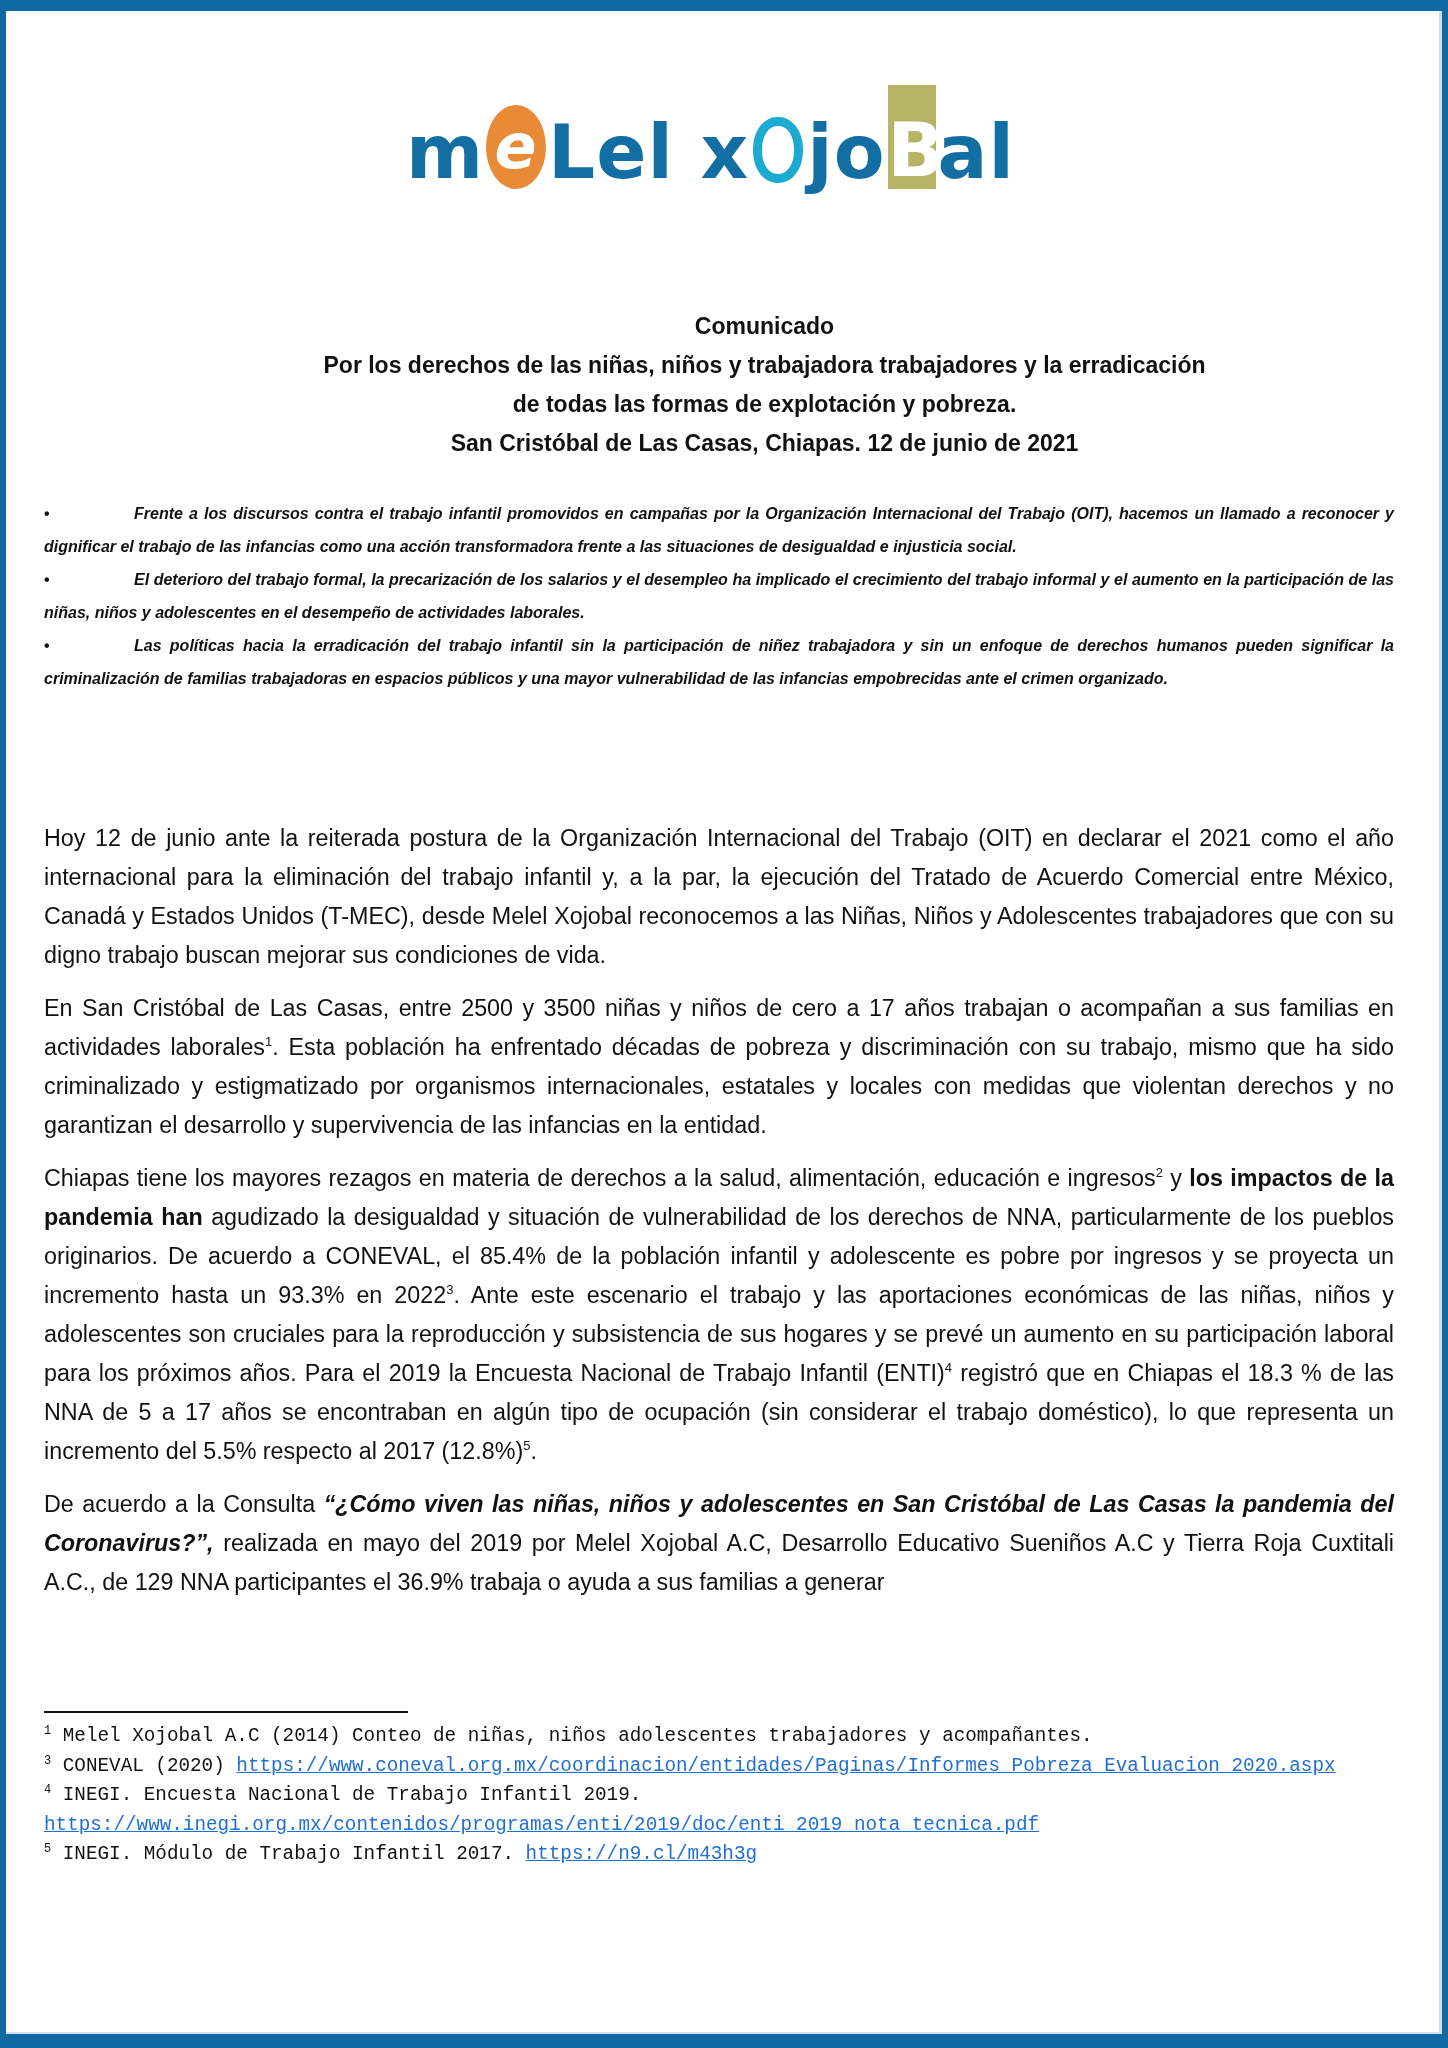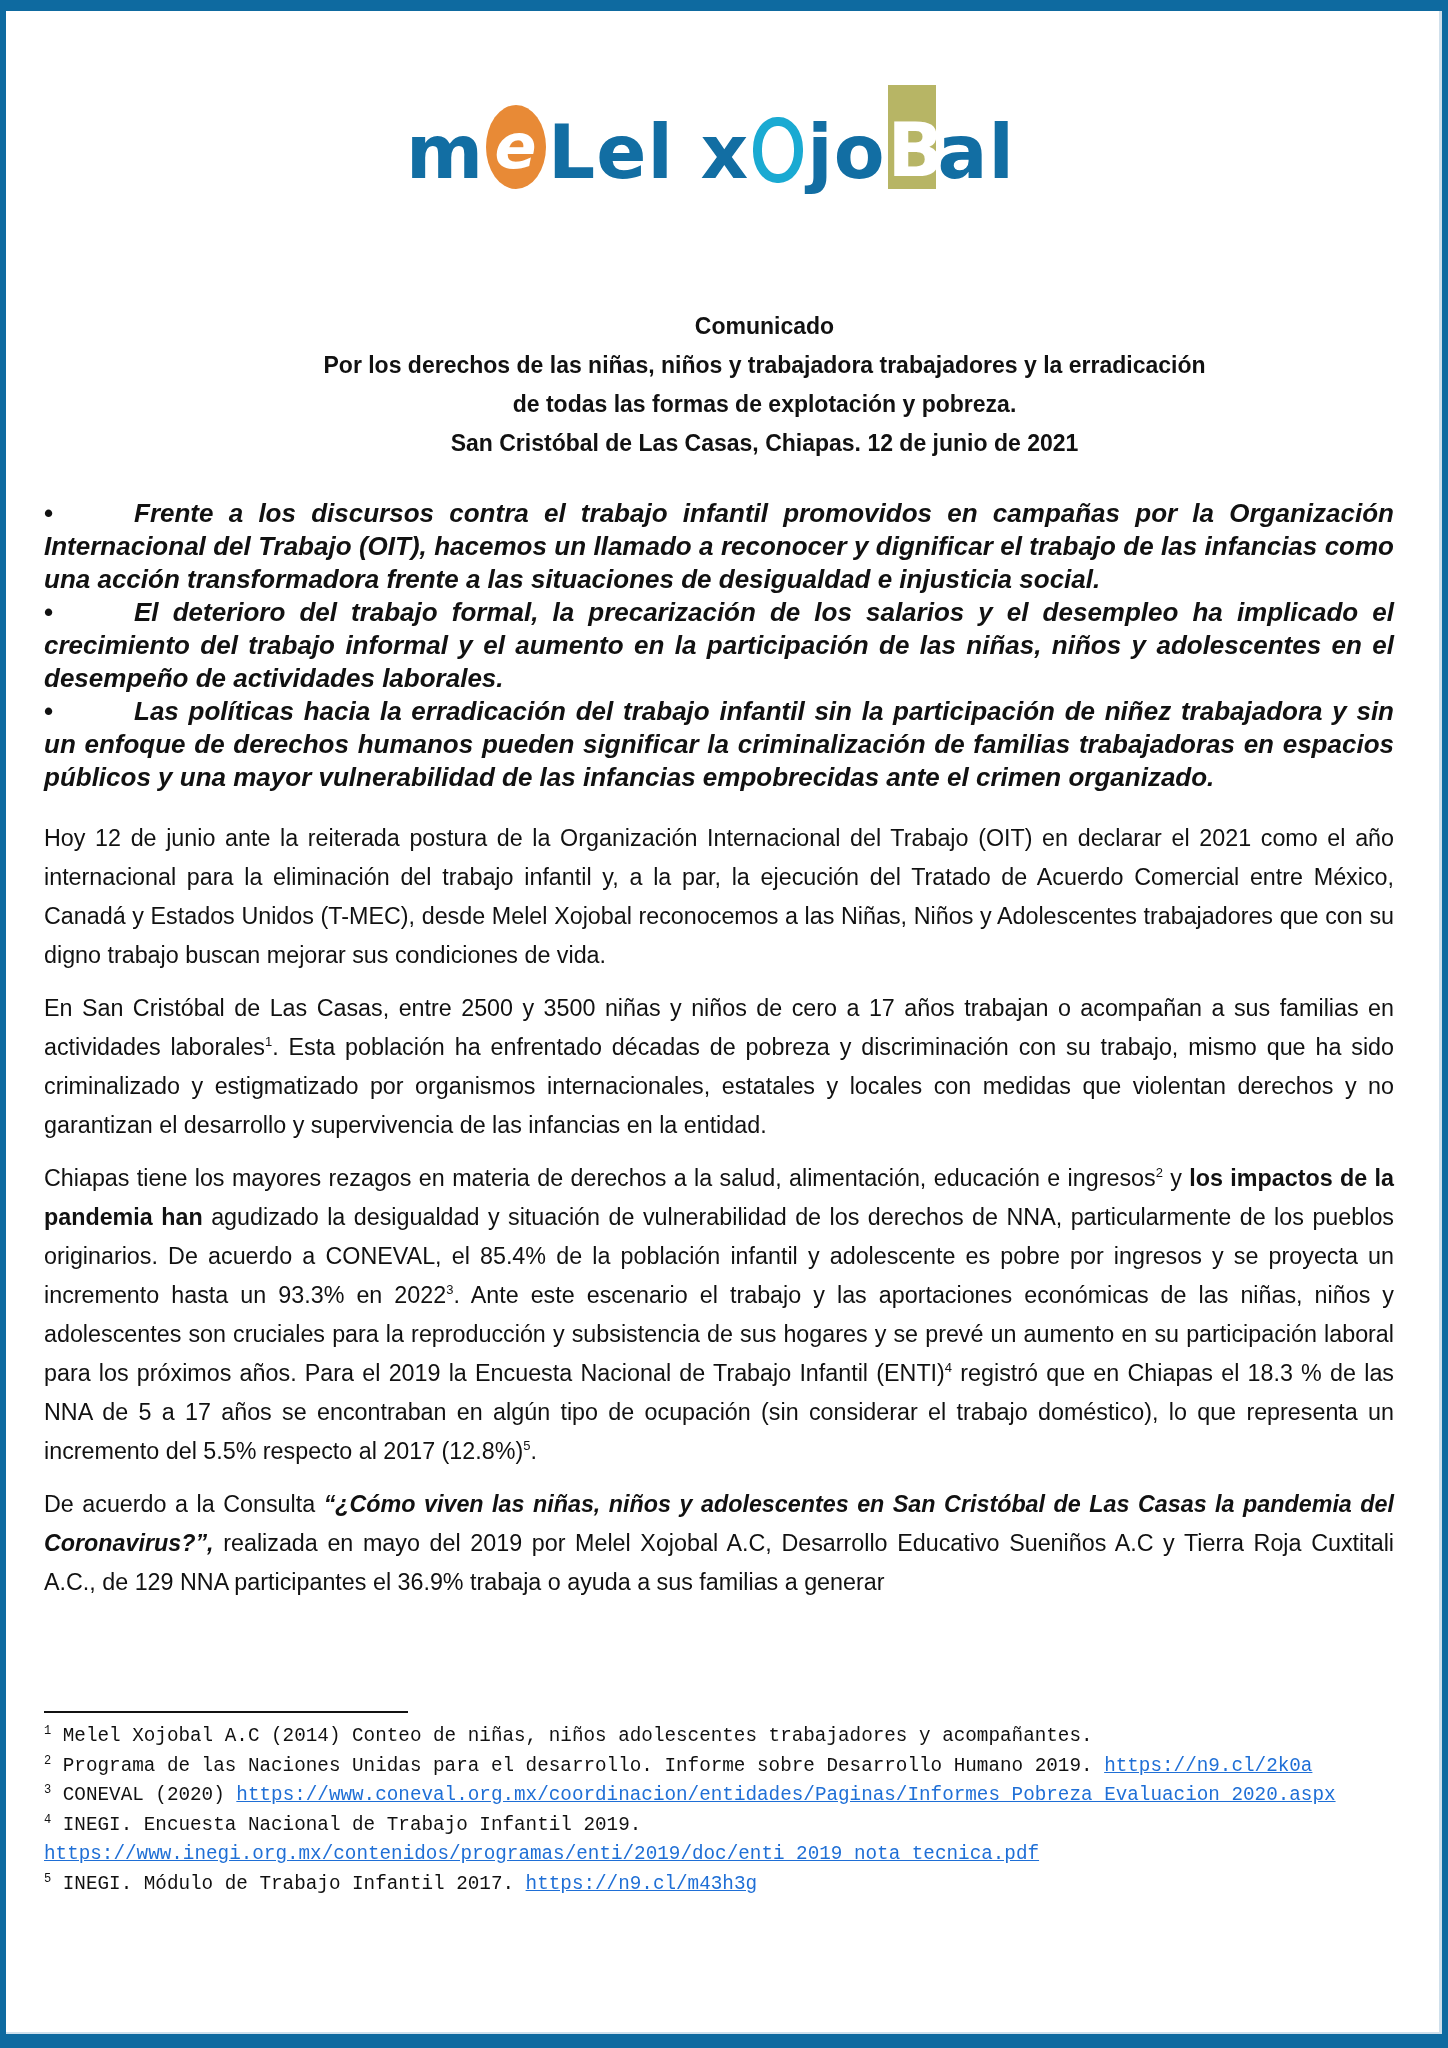--- a/index.html
+++ b/index.html
@@ -16,21 +16,21 @@
     font-family:"DejaVu Sans", sans-serif; font-weight:bold; color:#126ea3; font-size:74px; letter-spacing:1px; }
   .logo-word span { display:inline-block; line-height:1; }
   .logo-e { position:relative; display:inline-block; width:60px; height:84px; border-radius:50%; background:#e88a36; color:#fff;
     text-align:center; line-height:84px !important; font-size:62px; font-style:italic; margin:0 2px; vertical-align:bottom; }
   .logo-o { position:relative; display:inline-block; width:50px; height:66px; border:9px solid #1aaad2; border-radius:48%;
     margin:0 4px 6px 4px; box-sizing:border-box; }
   .logo-b { display:inline-block; background:#b7b565; color:#fff; width:48px; height:104px; text-align:center;
     line-height:130px !important; margin:0 2px; }
   .logo-tag { position:absolute; left:2px; top:120px; font-size:21px; color:#8a8a8a; letter-spacing:0.2px; white-space:nowrap; }
   .title-block { position:absolute; left:0; width:100%; top:296px; text-align:center; font-weight:bold; font-size:23px; line-height:39px;padding-left:42px; }
-  .bullets { position:absolute; left:38px; top:486px; width:1350px; font-size:26px; line-height:33px;
+  .bullets { position:absolute; left:38px; top:486px; width:1350px; font-size:16px; line-height:33px;
     font-weight:bold; font-style:italic; text-align:justify; }
   .bullets p { margin:0; text-indent:0; }
   .bullets .dot { font-style:normal; display:inline-block; width:90px; }
   .body-text { position:absolute; left:38px; top:808px; width:1350px; font-size:23.3px; line-height:39px; text-align:justify; }
   .body-text p { margin:0 0 14px 0; }
   sup { font-size:13px; line-height:0; }
   .rule { position:absolute; left:38px; top:1700px; width:364px; border-top:2px solid #111; }
   .footnotes { position:absolute; left:38px; top:1711px; width:1350px; font-size:19.3px; line-height:29.5px;font-family:Liberation Mono, monospace; }
   .footnotes p { margin:0; }
   .footnotes sup { font-size:12px; }
@@ -71,20 +71,19 @@
     <p>Hoy 12 de junio ante la reiterada postura de la Organización Internacional del Trabajo (OIT) en declarar el 2021 como el año internacional para la eliminación del trabajo infantil y, a la par, la ejecución del Tratado de Acuerdo Comercial entre México, Canadá y Estados Unidos (T-MEC), desde Melel Xojobal reconocemos  a las Niñas, Niños y Adolescentes trabajadores que con su digno trabajo buscan mejorar sus condiciones de vida.</p>
     <p><span>En San Cristóbal de Las Casas, entre 2500 y 3500 niñas y niños de cero a 17 años trabajan o acompañan a sus familias en actividades laborales</span><sup>1</sup><span>. Esta población ha enfrentado décadas de pobreza y discriminación con su trabajo, mismo que  ha sido criminalizado y estigmatizado por organismos internacionales, estatales y locales con medidas que violentan derechos y no garantizan el desarrollo y supervivencia de las infancias en la entidad.</span></p>
     <p><span>Chiapas tiene los mayores rezagos en materia de derechos a la salud, alimentación, educación e ingresos</span><sup>2</sup><span>  y </span><b>los impactos de la pandemia han</b><span> agudizado la desigualdad y situación de vulnerabilidad de los derechos de NNA, particularmente de los pueblos originarios.    De acuerdo a CONEVAL, el 85.4% de la población infantil y adolescente es pobre por ingresos y se proyecta un incremento hasta un 93.3% en 2022</span><sup>3</sup><span>. Ante este escenario el trabajo y las aportaciones económicas de las niñas, niños y adolescentes son cruciales para la reproducción y subsistencia de sus hogares y se prevé un aumento en su participación laboral para los próximos años.    Para el 2019 la Encuesta Nacional de Trabajo Infantil (ENTI)</span><sup>4</sup><span>  registró que en Chiapas el 18.3 % de las NNA de 5 a 17 años se encontraban en algún tipo de ocupación (sin considerar el trabajo doméstico), lo que representa un incremento  del 5.5% respecto al 2017 (12.8%)</span><sup>5</sup><span>.</span></p>
     <p><span>De acuerdo a la Consulta </span><b><i>“¿Cómo viven las niñas, niños y adolescentes en San Cristóbal de Las Casas la pandemia del Coronavirus?”,</i></b><span> realizada en mayo del 2019  por Melel Xojobal A.C, Desarrollo Educativo Sueniños A.C y Tierra Roja Cuxtitali A.C., de 129 NNA participantes el 36.9% trabaja o ayuda a sus familias a generar</span></p>
   </div>
 
   <div class="rule"></div>
 
   <div class="footnotes">
     <p><sup>1</sup><span>  Melel Xojobal A.C (2014) Conteo de niñas, niños adolescentes trabajadores y acompañantes.</span></p>
-    <p><sup>2</sup><span>  Programa de las Naciones Unidas para el desarrollo. Informe sobre Desarrollo Humano 2019. </span><a href="#">https://n9.cl/2k0a</a></p>
     <p><sup>3</sup><span> CONEVAL (2020) </span><a href="#">https://www.coneval.org.mx/coordinacion/entidades/Paginas/Informes_Pobreza_Evaluacion_2020.aspx</a></p>
     <p><sup>4</sup><span> INEGI. Encuesta Nacional de Trabajo Infantil 2019.</span></p>
     <p><a href="#">https://www.inegi.org.mx/contenidos/programas/enti/2019/doc/enti_2019_nota_tecnica.pdf</a></p>
     <p><sup>5</sup><span> INEGI. Módulo de Trabajo Infantil 2017. </span><a href="#">https://n9.cl/m43h3g</a></p>
   </div>
 
 </div>
 
 </body></html>

